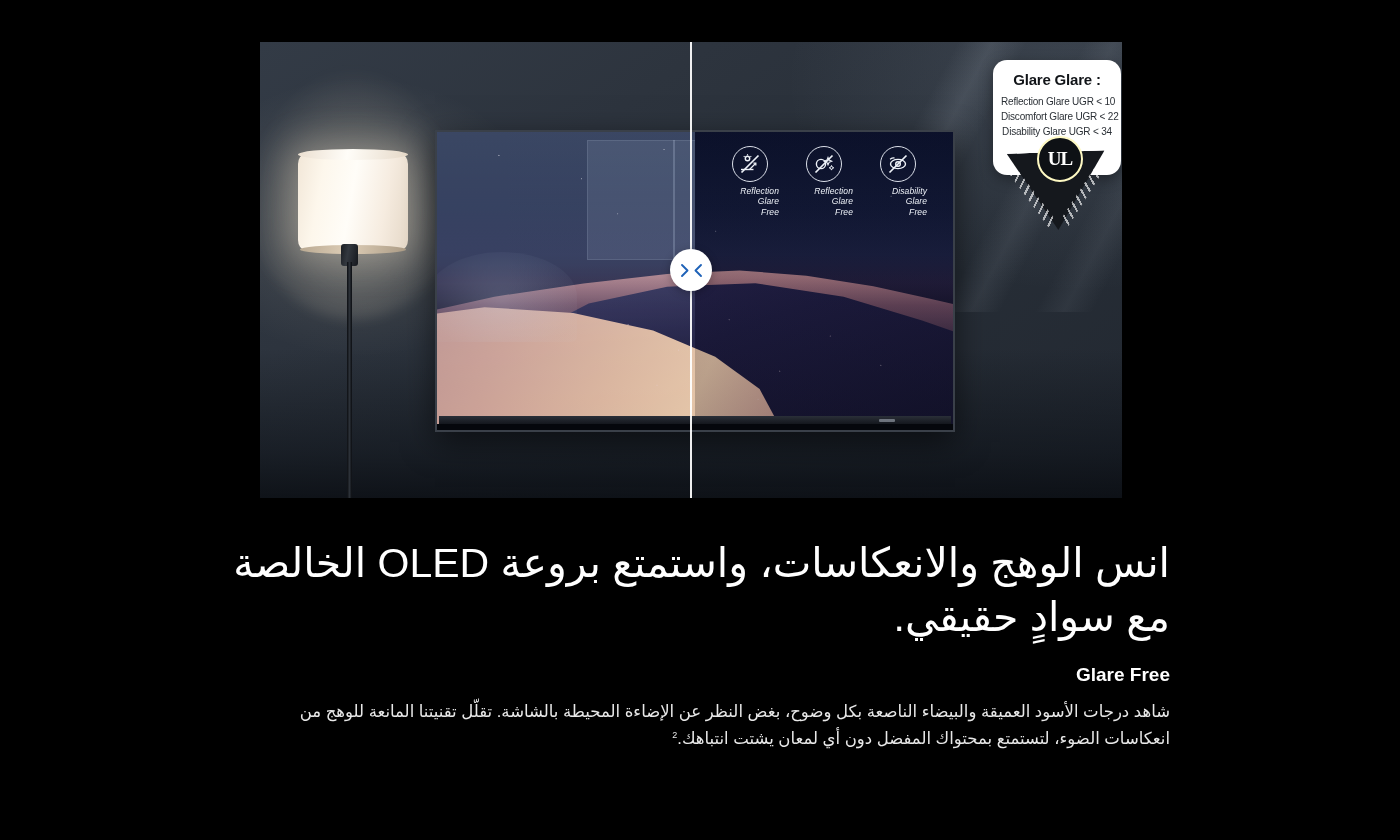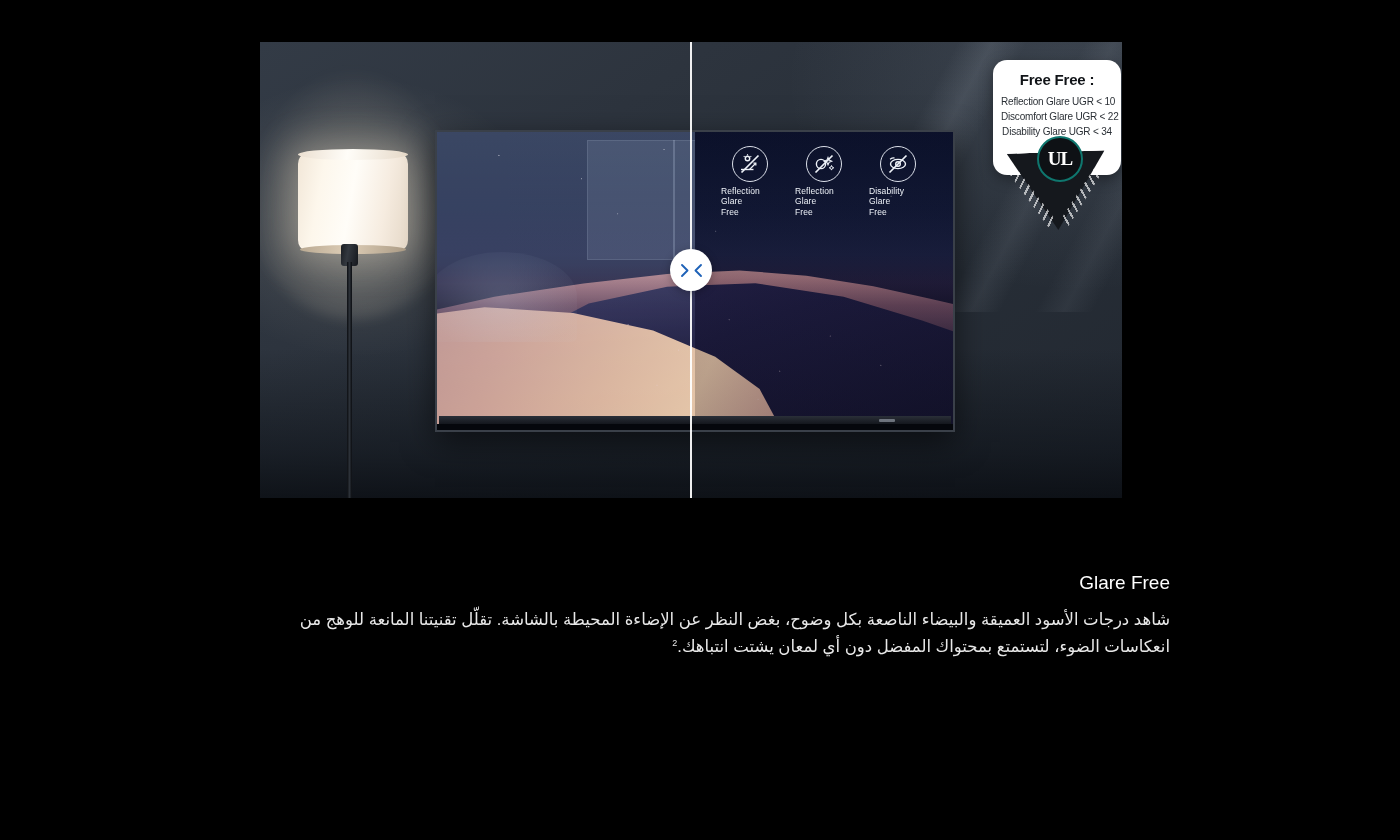--- a/index.html
+++ b/index.html
@@ -262,21 +262,22 @@
     position: absolute;
     left: 50%;
     top: 14px;
     transform: translateX(-50%);
     display: flex;
     gap: 16px;
     z-index: 6;
   }
   .gf-item {
     width: 58px;
-    text-align: left;
+    text-align: right;
+    font-style: italic;
   }
   .gf-circle {
     width: 34px;
     height: 34px;
     margin: 0 auto 4px;
     border: 1.6px solid rgba(235,240,248,0.92);
     border-radius: 50%;
     position: relative;
     display: flex;
     align-items: center;
@@ -410,21 +411,21 @@
     opacity: 0.85;
   }
   .ul-mark {
     position: absolute;
     left: 55px;
     top: 76px;
     width: 42px;
     height: 42px;
     border-radius: 50%;
     background: #0e1115;
-    border: 2px solid #0f766e;
+    border: 2px solid #fef9c3;
     display: flex;
     align-items: center;
     justify-content: center;
     z-index: 3;
   }
   .ul-mark-text {
     color: #ffffff;
     font-family: "Liberation Serif", "DejaVu Serif", serif;
     font-size: 19px;
     font-weight: bold;
@@ -443,23 +444,23 @@
   }
   .headline {
     font-size: 41px;
     line-height: 1.32;
     font-weight: 400;
     color: #ffffff;
     margin: 0;
     letter-spacing: 0px;
   }
   .subtitle {
-    margin: 36px 0 0;
+    margin: 20px 0 0;
     font-size: 19px;
-    font-weight: normal;
+    font-weight: bold;
     color: #ffffff;
     direction: ltr;
     text-align: right;
   }
   .bodytext {
     margin: 12px 0 0;
     margin-left: auto;
     width: 890px;
     font-size: 16.5px;
     line-height: 1.62;
@@ -574,21 +575,21 @@
         </div>
       </div>
 
       <div class="tv-bottom-bar"></div>
       <div class="tv-logo"></div>
     </div>
   </div>
 
   <div class="ul-badge">
     <div class="ul-card">
-      <div class="ul-title">Free Free :</div>
+      <div class="ul-title">Glare Glare :</div>
       <div class="ul-line">Reflection Glare  UGR &lt; 10</div>
       <div class="ul-line">Discomfort Glare UGR &lt; 22</div>
       <div class="ul-line">Disability Glare UGR &lt; 34</div>
     </div>
     <div class="ul-ribbon"></div>
     <div class="ul-ribbon-dots"></div>
     <div class="ul-ribbon-dots2"></div>
     <div class="ul-mark">
       <span class="ul-mark-text">UL</span>
     </div>
@@ -604,15 +605,16 @@
     <span>
       <svg width="11" height="15" viewBox="0 0 11 15" fill="none" stroke="#1f62b8" stroke-width="1.9" stroke-linecap="round" stroke-linejoin="round">
         <polyline points="3,2 8.5,7.5 3,13"></polyline>
       </svg>
     </span>
   </div>
 
 </div>
 
 <div class="copy">
+  <h1 class="headline">انس الوهج والانعكاسات، واستمتع بروعة OLED الخالصة مع سوادٍ حقيقي.</h1>
   <div class="subtitle">Glare Free</div>
   <p class="bodytext"><span>شاهد درجات الأسود العميقة والبيضاء الناصعة بكل وضوح، بغض النظر عن الإضاءة المحيطة بالشاشة. تقلّل تقنيتنا المانعة للوهج من انعكاسات الضوء، لتستمتع بمحتواك المفضل دون أي لمعان يشتت انتباهك.</span><span class="footnote-sup">2</span></p>
 </div>
 
 </body></html>

